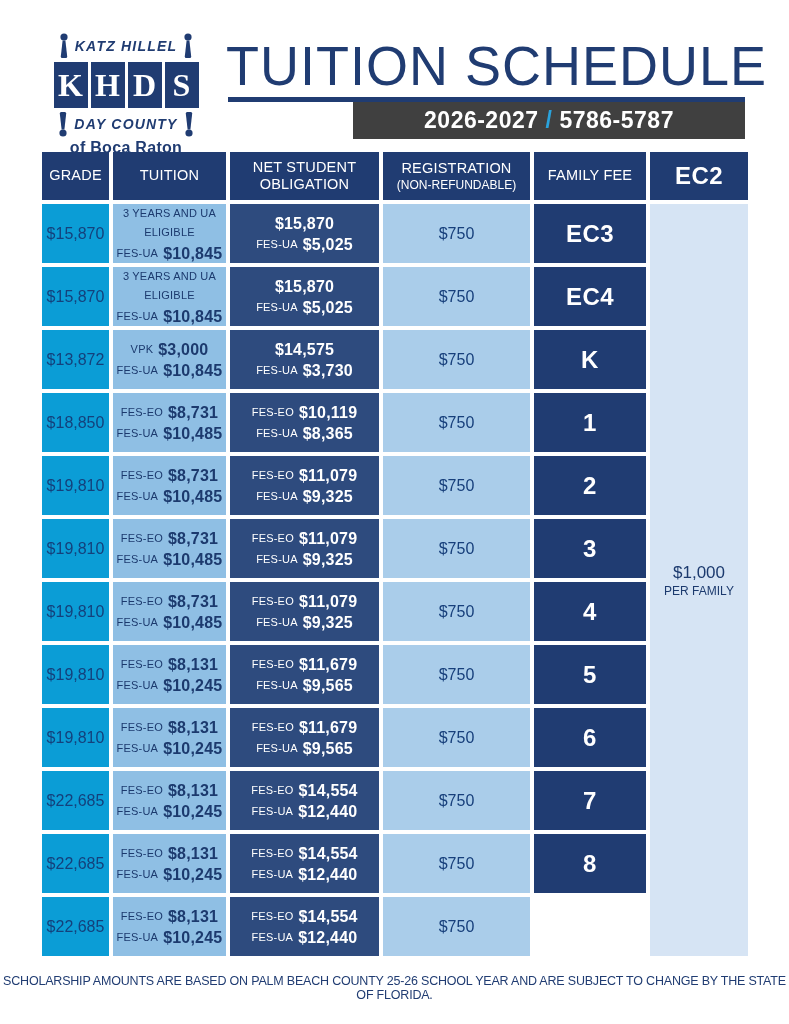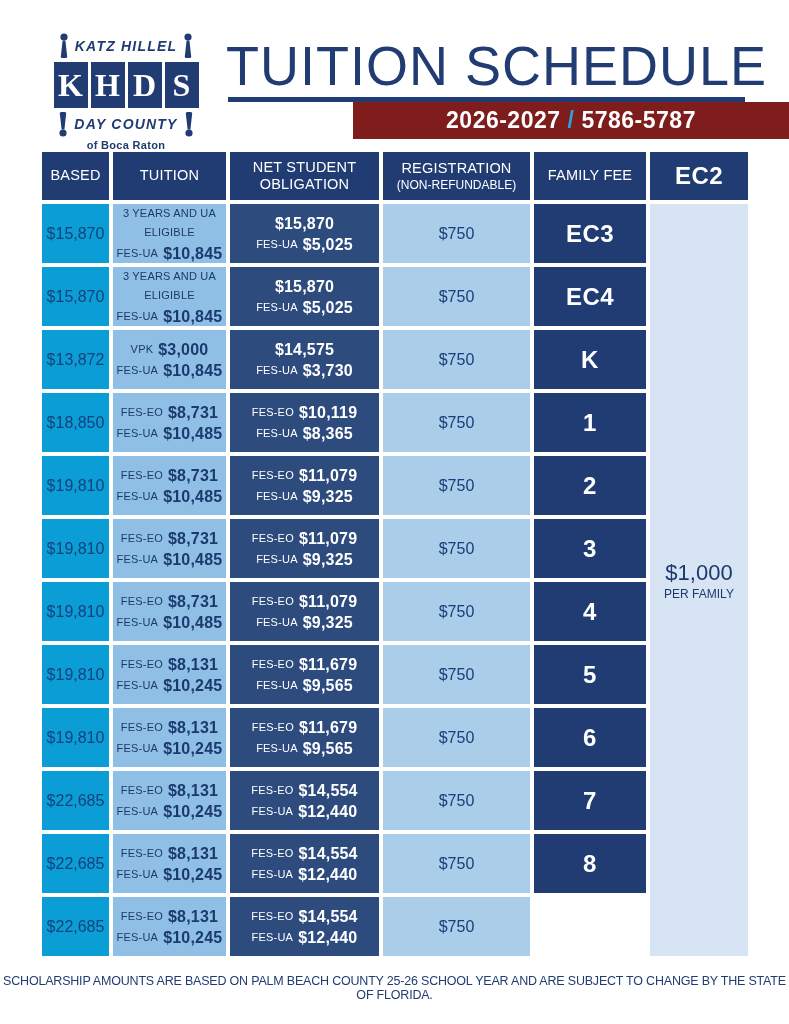--- a/index.html
+++ b/index.html
@@ -8,41 +8,41 @@
   .page { position:relative; width:789px; height:1024px; background:#ffffff; overflow:hidden; margin:0 auto; }
 
   
   .logo { position:absolute; left:46px; top:33px; width:160px; color:#203c72; }
   .logo-row { display:flex; align-items:center; justify-content:center; gap:5px;font-style:italic; }
   .handle { width:12px; height:26px; color:#203c72; flex:0 0 auto; }
   .handle.flip { transform:scaleY(-1); }
   .logo-top-text, .logo-bottom-text { font-weight:bold; font-size:14px; letter-spacing:1.2px; white-space:nowrap; }
   .khds-row { display:flex; justify-content:center; gap:3px; margin:3px 0; }
   .khds-box { width:34px; height:46px; background:#203c72; color:#ffffff; display:flex; align-items:center; justify-content:center; font-family:"Liberation Serif", serif; font-weight:bold; font-size:32px; }
-  .logo-tagline { text-align:center; font-weight:bold; font-size:11px; margin-top:2px; letter-spacing:0.3px; }
+  .logo-tagline { text-align:center; font-weight:bold; font-size:16px; margin-top:2px; letter-spacing:0.3px; }
 
   
   .title { position:absolute; left:226px; top:34px; width:534px; text-align:center; color:#203c72; font-size:54px; font-weight:400; letter-spacing:1px; transform:scaleY(1.04); white-space:nowrap; }
   .title-rule { position:absolute; left:228px; top:97px; width:517px; height:5px; background:#203c72; }
-  .year-banner { position:absolute; left:353px; top:102px; width:436px; height:37px; background:#7f1d1d; display:flex; align-items:center; justify-content:center; gap:7px; color:#ffffff; font-size:23px; font-weight:bold; letter-spacing:0.5px; }
+  .year-banner { position:absolute; left:353px; top:102px; width:392px; height:37px; background:#404040; display:flex; align-items:center; justify-content:center; gap:7px; color:#ffffff; font-size:23px; font-weight:bold; letter-spacing:0.5px; }
   .year-sep { color:#2aa3dc; }
 
   
   .tuition-table { position:absolute; left:42px; top:152px; width:706px; display:grid; grid-template-columns:67px 113px 149px 147px 112px 98px; grid-template-rows:48px repeat(12, 59px); gap:4px; }
   .cell { display:flex; flex-direction:column; align-items:center; justify-content:center; text-align:center; }
   .hcell { background:#203c72; color:#ffffff; font-size:14.5px; line-height:1.2; letter-spacing:0.2px; white-space:pre-line; }
   .hsub { font-size:12px; letter-spacing:0; }
   .hsub:empty { display:none; }
   .grade { background:#203c72; color:#ffffff; font-size:24px; font-weight:bold; letter-spacing:0.5px; }
   .tuition { background:#0b9dd6; color:#14417c; font-size:16px; }
   .sch { background:#8fbfe4; color:#1c3a6e; gap:2px; }
   .net { background:#2e4b7e; color:#ffffff; gap:2px; }
   .reg { background:#aacdea; color:#173f7b; font-size:16px; }
   .fam { background:#d6e4f4; color:#1c3a6e; grid-column:6; grid-row:2 / span 12; gap:1px; }
-  .fam-amount { font-size:22px; }
+  .fam-amount { font-size:17px; }
   .fam-note { font-size:12px; }
   .line { display:flex; align-items:center; justify-content:center; gap:5px; line-height:19px; }
   .lbl { font-size:11px; letter-spacing:0.2px; }
   .val { font-size:16px; font-weight:bold; letter-spacing:0.2px; }
   .lbl:empty, .val:empty { display:none; }
 
   
   .footer-note { position:absolute; left:0; top:974px; width:100%; text-align:center; color:#203c72; font-size:12.5px; letter-spacing:-0.2px; }
 </style>
 </head>
@@ -85,21 +85,21 @@
   <h1 class="title">TUITION SCHEDULE</h1>
   <div class="title-rule"></div>
   <div class="year-banner">
     <span>2026-2027</span>
     <span class="year-sep">/</span>
     <span>5786-5787</span>
   </div>
 
   <div class="tuition-table">
 
-    <div class="cell hcell"><span>BASED</span></div>
+    <div class="cell hcell"><span>GRADE</span></div>
     <div class="cell hcell"><span>TUITION</span></div>
     <div class="cell hcell"><span>NET STUDENT
 OBLIGATION</span></div>
     <div class="cell hcell"><span>REGISTRATION</span><span class="hsub">(NON-REFUNDABLE)</span></div>
     <div class="cell hcell"><span>FAMILY FEE</span></div>
 
     <div class="cell fam">
       <span class="fam-amount">$1,000</span>
       <span class="fam-note">PER FAMILY</span>
     </div>

